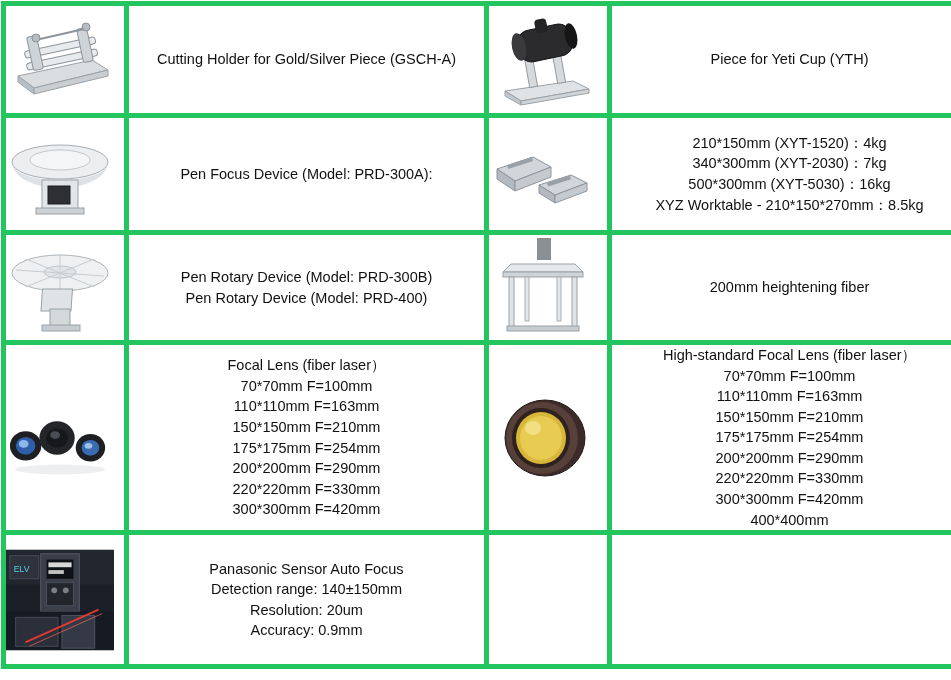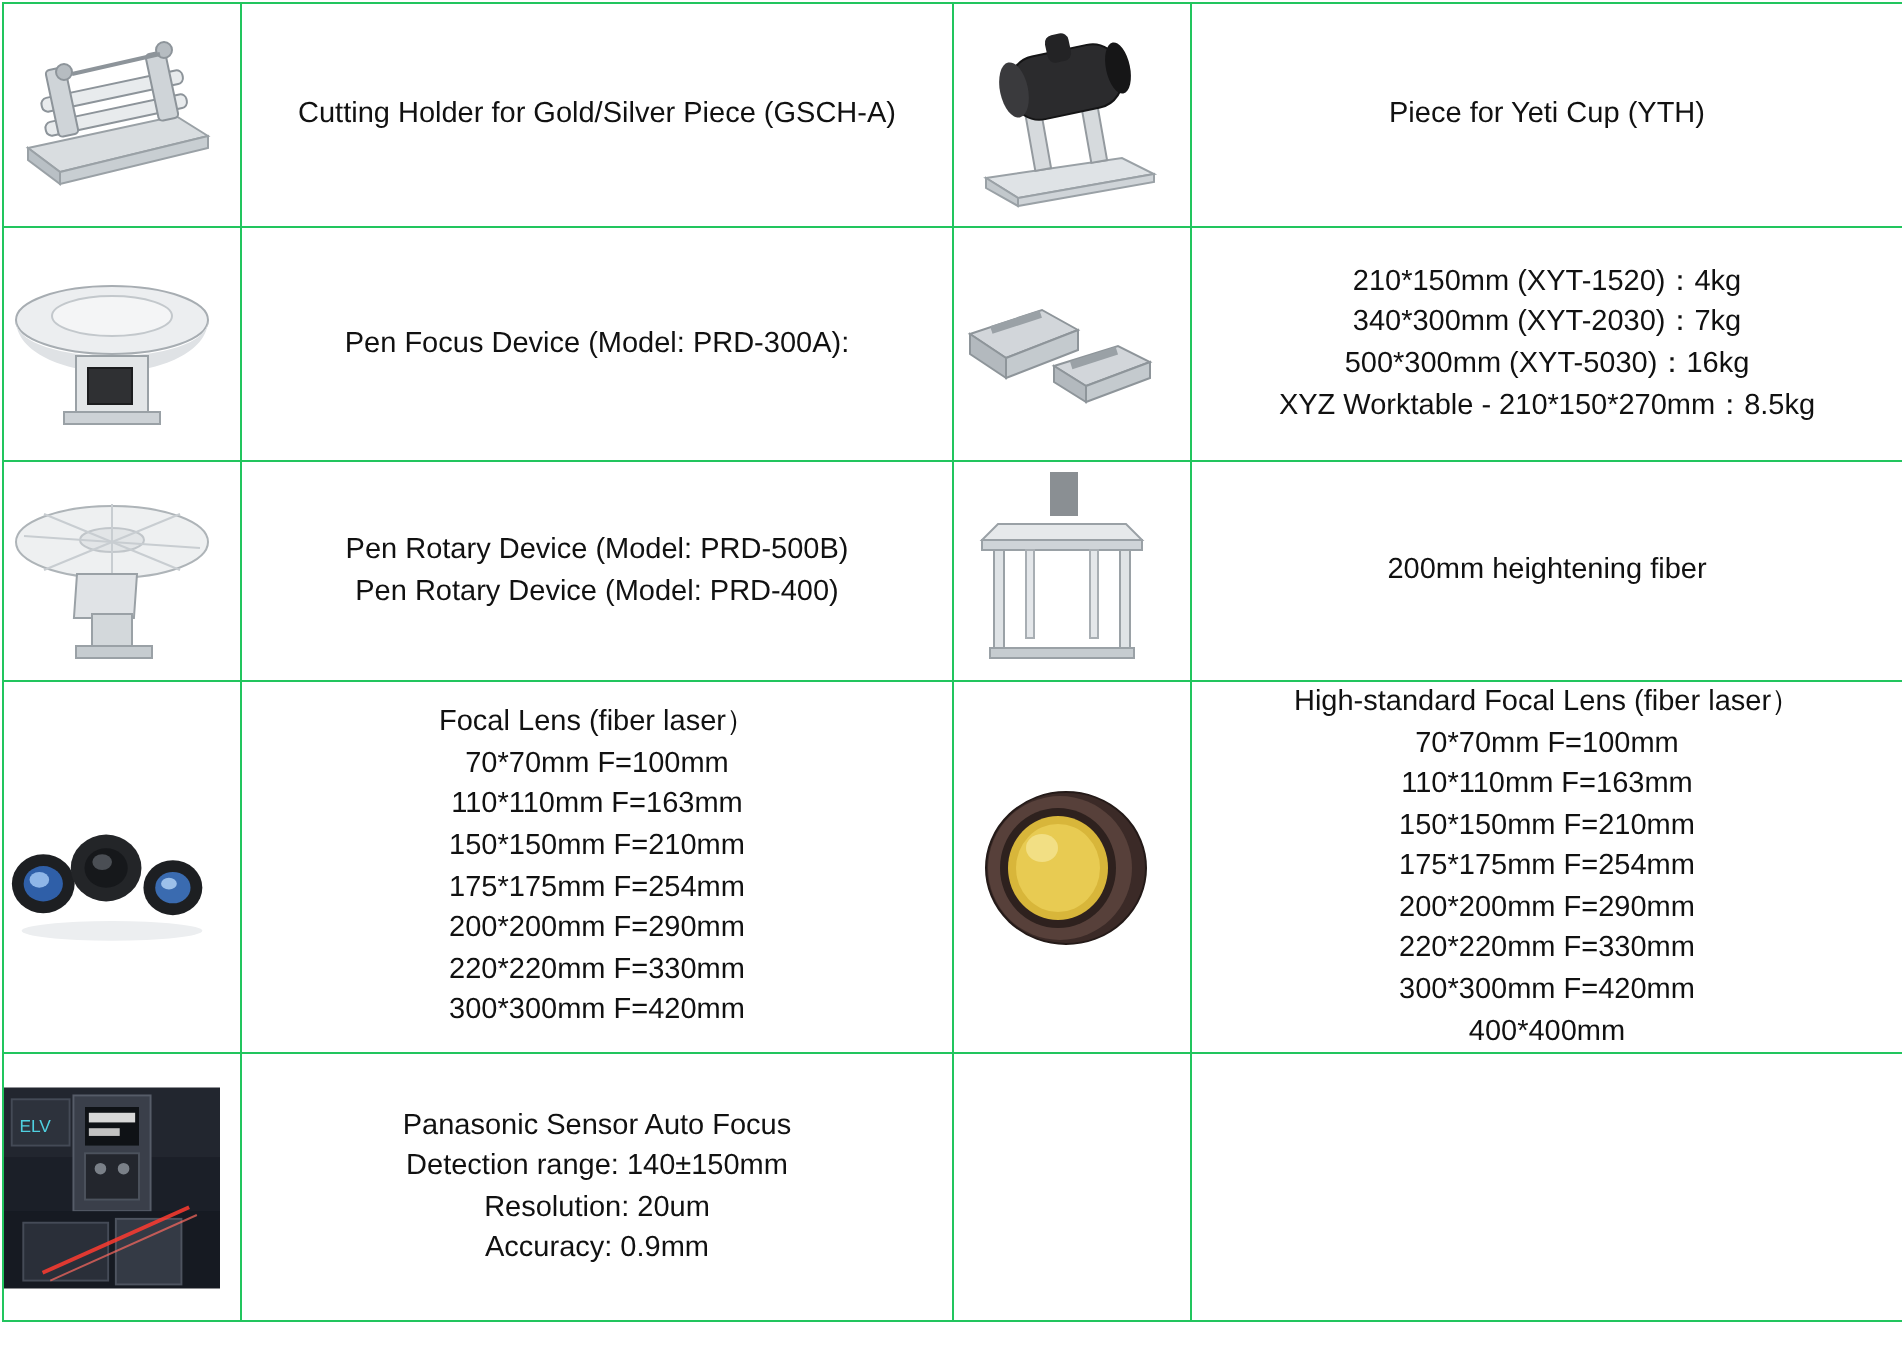--- a/index.html
+++ b/index.html
@@ -14,21 +14,21 @@
     color: #111111;
     overflow: hidden;
   }
   table.spec-table {
     border-collapse: collapse;
     width: 949px;
     margin: 1px 0 0 1px;
     table-layout: fixed;
   }
   table.spec-table td {
-    border: 1px solid #22c55e;
+    border: 5px solid #22c55e;
     padding: 0;
     vertical-align: middle;
     text-align: center;
   }
   td.img-cell {
     width: 118px;
     padding: 2px;
   }
   td.txt-cell {
     width: 355px;
@@ -155,21 +155,21 @@
               <line x1="20" y1="20" x2="88" y2="48"></line>
               <line x1="88" y1="20" x2="20" y2="48"></line>
             </g>
             <rect x="40" y="50" width="30" height="22" transform="skewX(-4)" fill="#e0e3e6" stroke="#9aa1a6" stroke-width="1"></rect>
             <rect x="44" y="70" width="20" height="20" fill="#d3d8db" stroke="#9aa1a6" stroke-width="1"></rect>
             <rect x="36" y="86" width="38" height="6" fill="#c6ccd0" stroke="#9aa1a6" stroke-width="1"></rect>
           </svg>
         </div>
       </td>
       <td class="txt-cell">
-        <div class="cell-text">Pen Rotary Device (Model: PRD-500B)
+        <div class="cell-text">Pen Rotary Device (Model: PRD-300B)
 Pen Rotary Device (Model: PRD-400)</div>
       </td>
       <td class="img-cell">
         <div class="img-wrap">
           <svg width="108" height="100" viewBox="0 0 108 100">
             <rect x="0" y="0" width="108" height="100" fill="#ffffff"></rect>
             <rect x="48" y="0" width="14" height="22" fill="#8a8f93"></rect>
             <polygon points="22,26 86,26 94,34 14,34" fill="#e6e9eb" stroke="#9aa1a6" stroke-width="1"></polygon>
             <rect x="14" y="34" width="80" height="5" fill="#cfd4d8" stroke="#9aa1a6" stroke-width="1"></rect>
             <rect x="20" y="39" width="5" height="50" fill="#dfe3e6" stroke="#9aa1a6" stroke-width="1"></rect>

